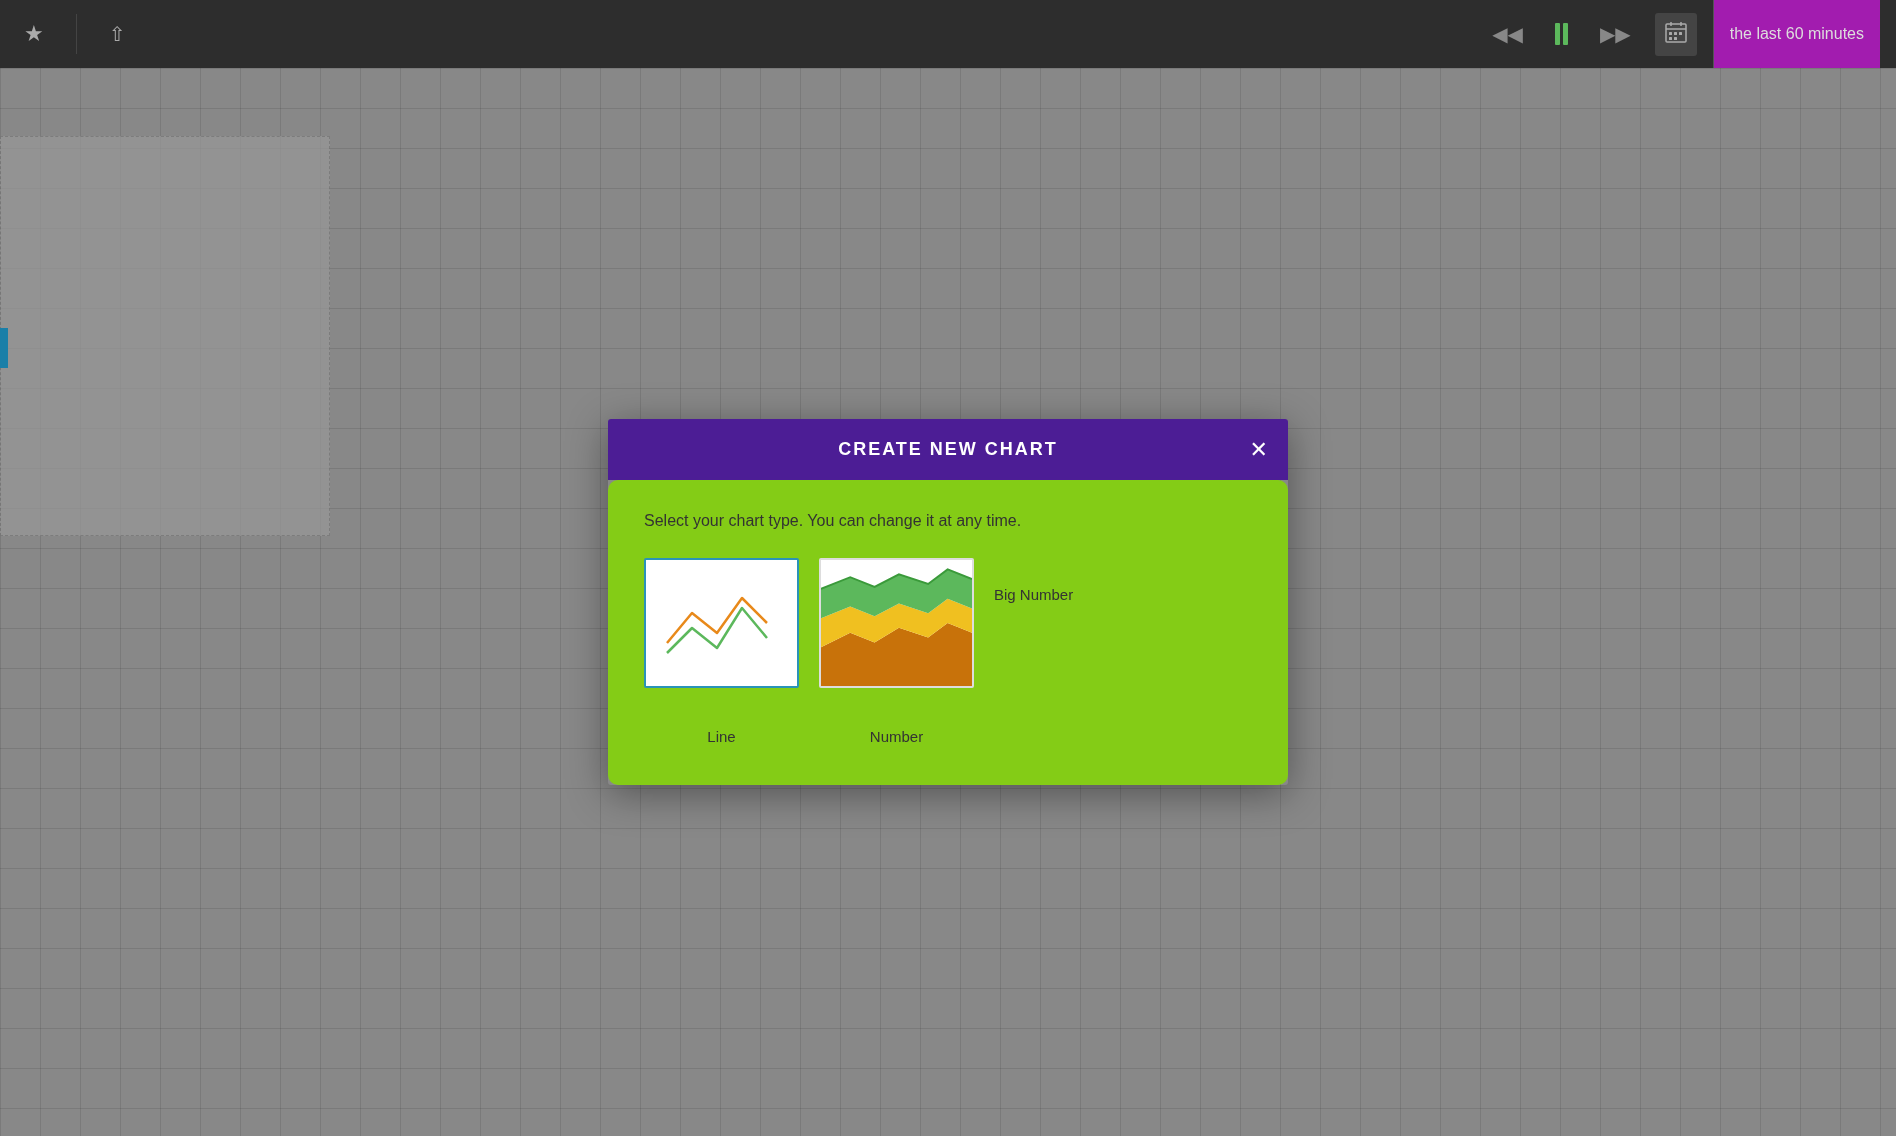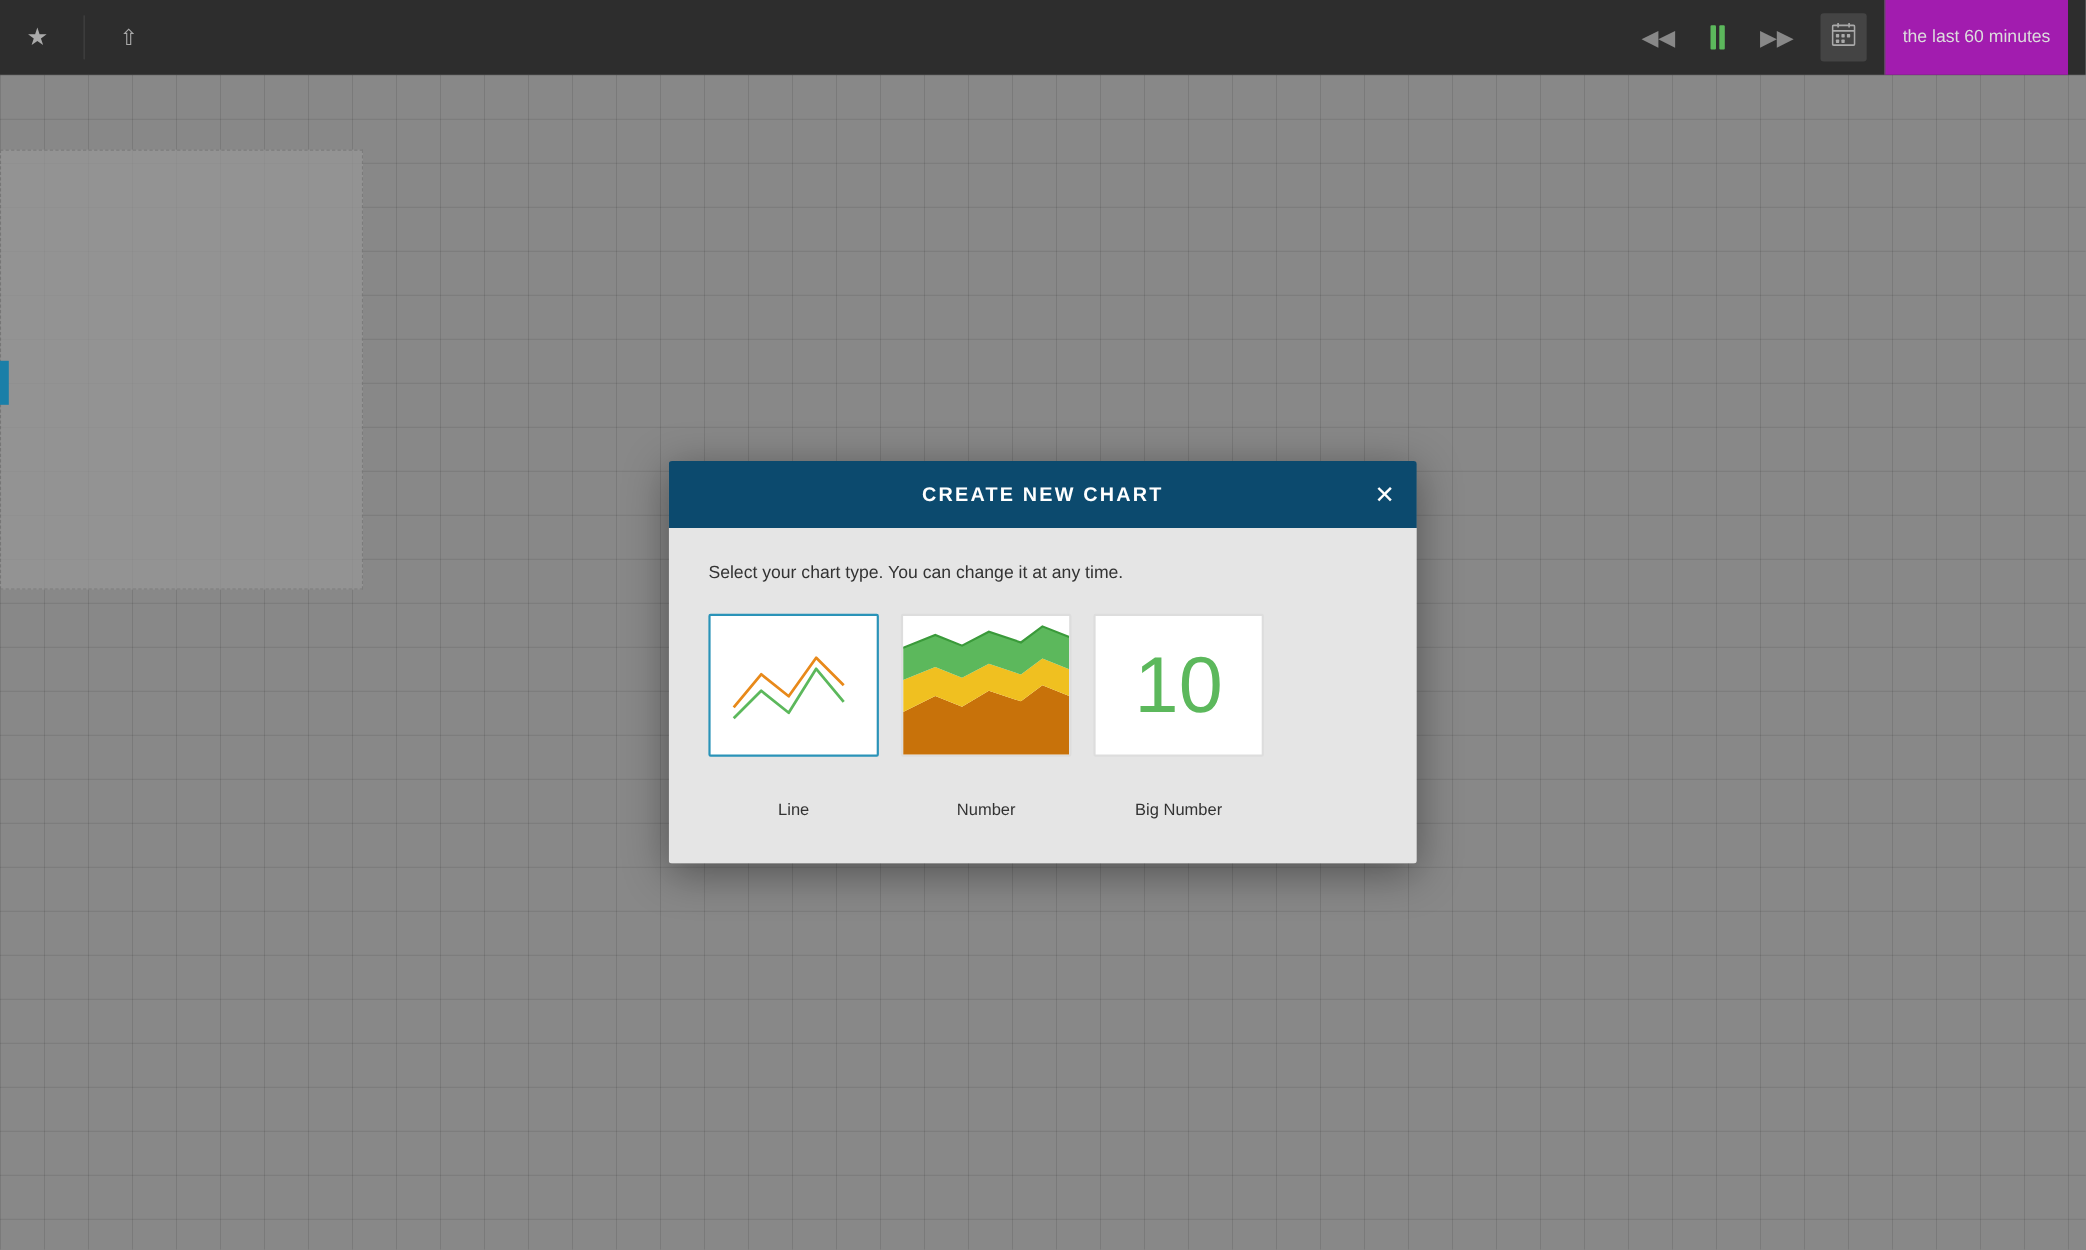--- a/index.html
+++ b/index.html
@@ -138,21 +138,21 @@
 
     
     .modal {
       width: 680px;
       border-radius: 3px;
       overflow: hidden;
       box-shadow: 0 8px 40px rgba(0,0,0,0.4);
     }
 
     .modal-header {
-      background: #0c4a6e;
+      background: #4c1d95;
       padding: 20px 24px;
       display: flex;
       align-items: center;
       justify-content: center;
       position: relative;
     }
 
     .modal-title {
       color: #fff;
       font-size: 18px;
@@ -167,22 +167,23 @@
       top: 50%;
       transform: translateY(-50%);
       color: #fff;
       font-size: 22px;
       cursor: pointer;
       font-weight: 300;
       line-height: 1;
     }
 
     .modal-body {
-      background: #e5e5e5;
+      background: #84cc16;
       padding: 32px 36px 40px;
+      border-radius: 10px;
     }
 
     .modal-subtitle {
       font-size: 16px;
       color: #333;
       margin-bottom: 28px;
     }
 
     .chart-options {
       display: flex;
@@ -314,22 +315,19 @@
 
               <polygon points="0,60 0,30 30,18 55,28 80,15 110,25 130,10 155,20 155,50 130,40 110,55 80,45 55,58 30,48" fill="#5cb85c"></polygon>
 
               <polyline points="0,30 30,18 55,28 80,15 110,25 130,10 155,20" fill="none" stroke="#3a9a3a" stroke-width="2"></polyline>
             </svg>
           </div>
           <span class="chart-option-label">Number</span>
         </div>
 
         <div class="chart-option">
-          <div class="chart-option-card">
-            <span class="big-number">10</span>
-          </div>
           <span class="chart-option-label">Big Number</span>
         </div>
 
       </div>
     </div>
   </div>
 </div>
 
 </body></html>

